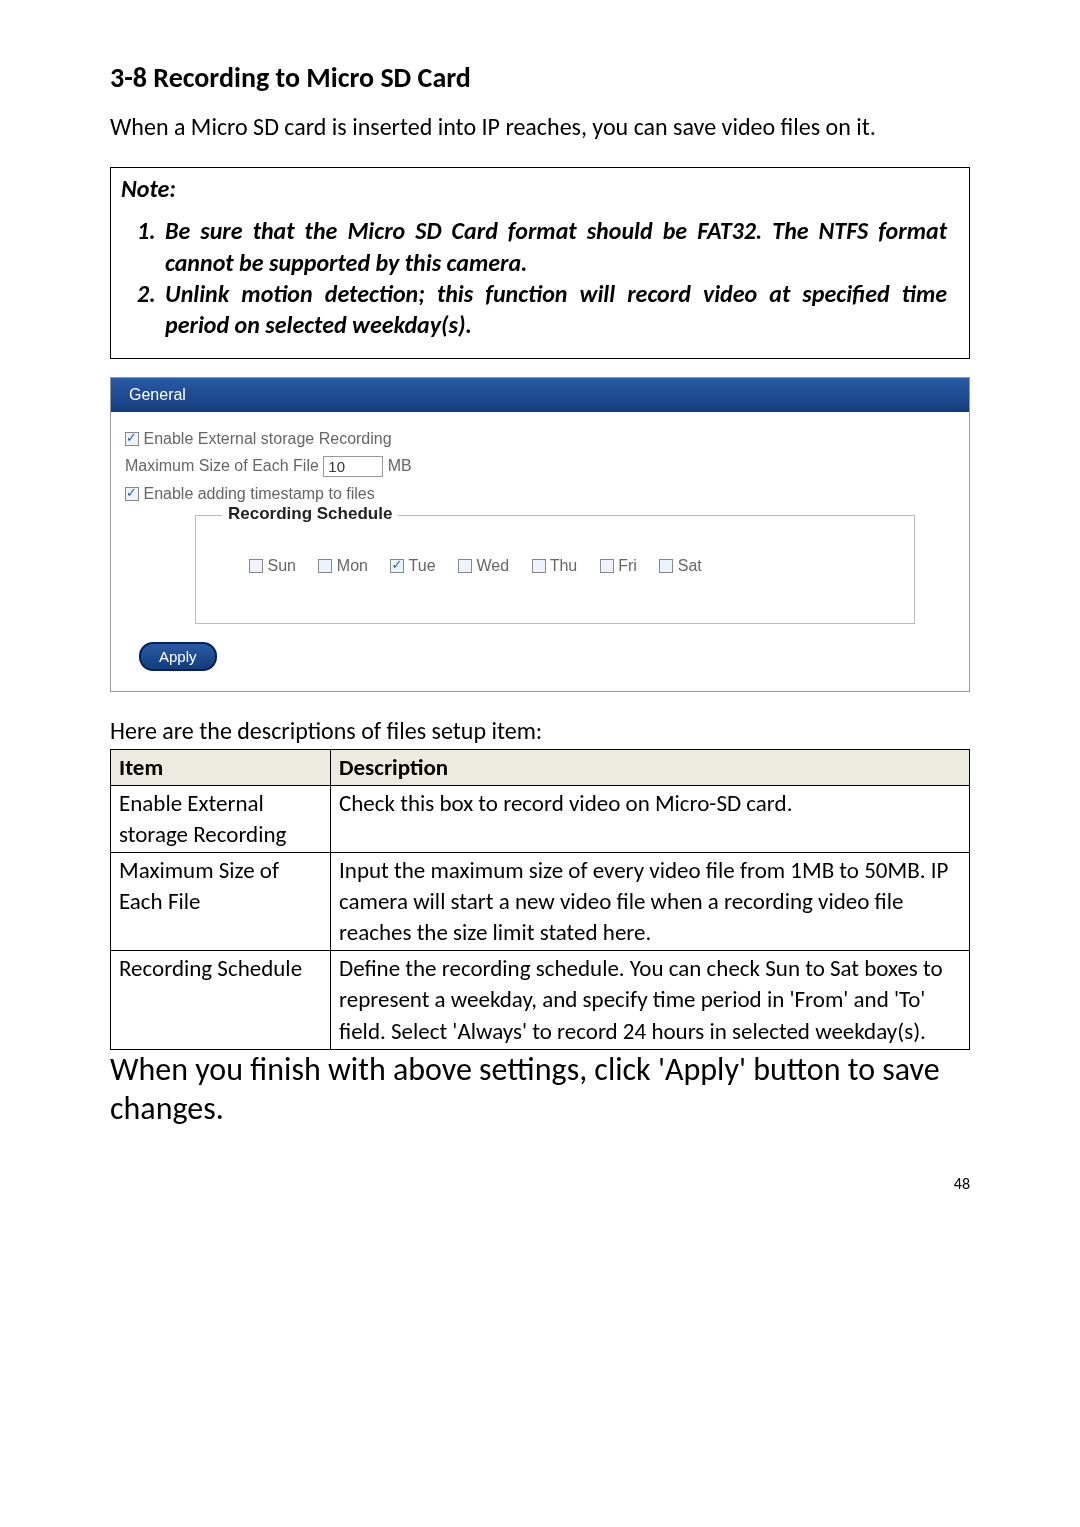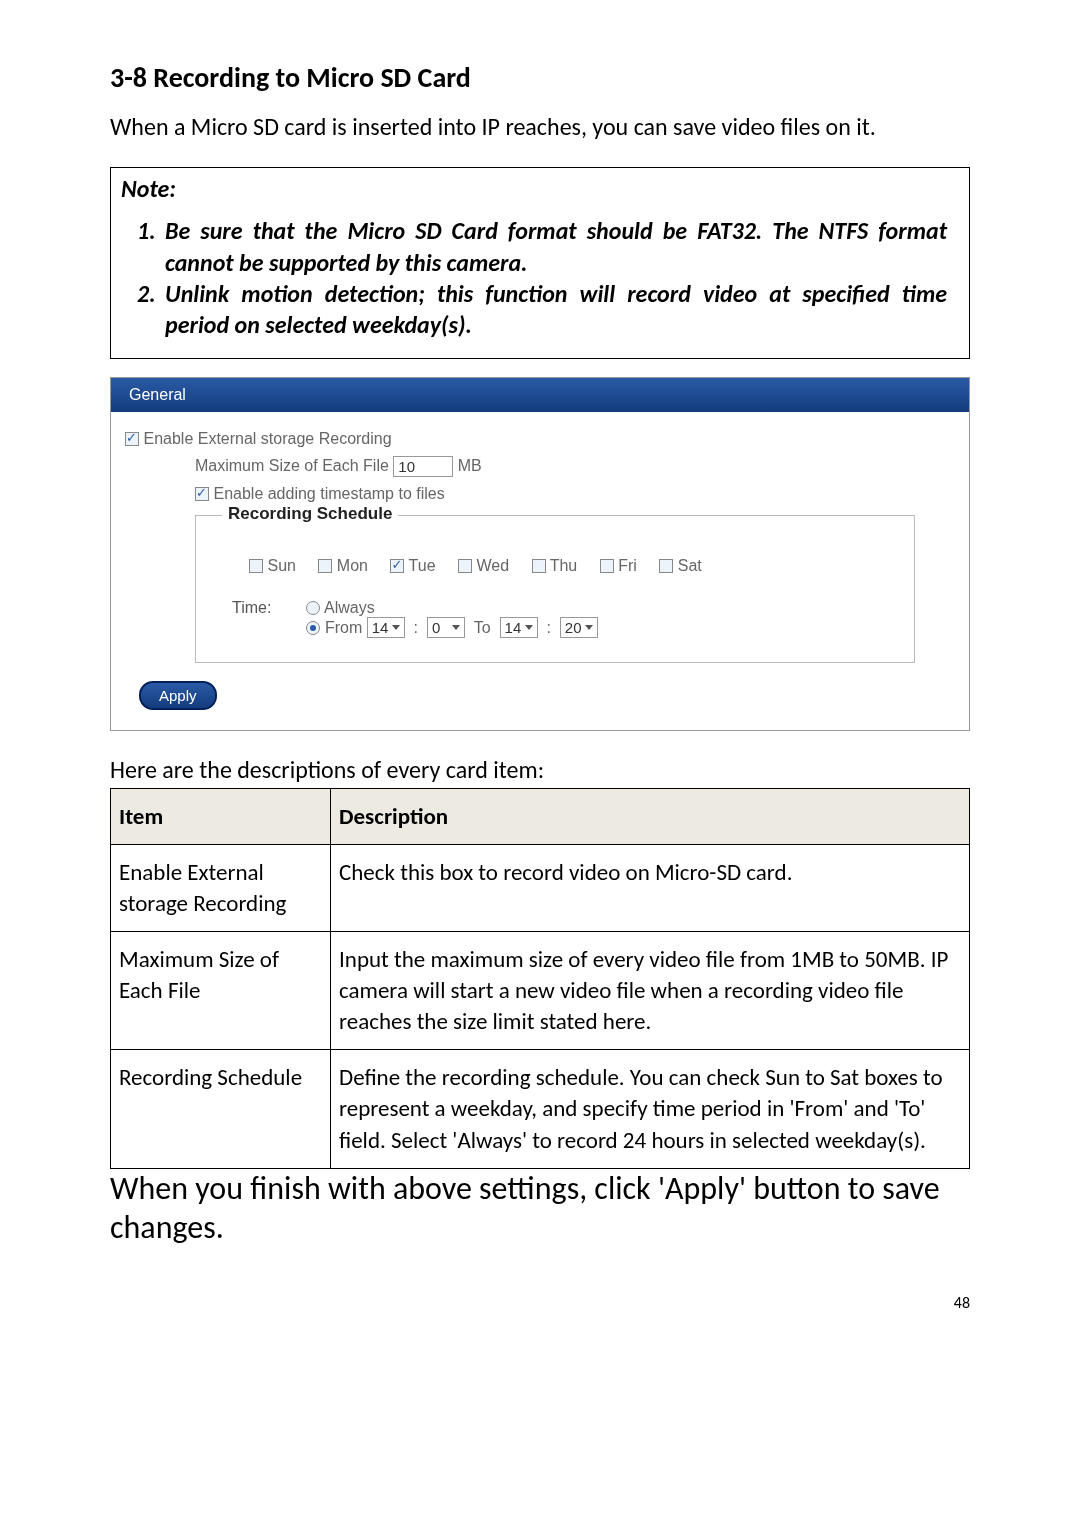--- a/index.html
+++ b/index.html
@@ -174,41 +174,41 @@
     font-size: 24px;
     margin: 0 0 4px 0;
   }
   table.desc {
     border-collapse: collapse;
     width: 100%;
     font-size: 23px;
   }
   table.desc th, table.desc td {
     border: 1px solid #000;
-    padding: 12px 8px;
+    padding: 2px 8px;
     vertical-align: top;
     text-align: left;
     line-height: 1.35;
   }
   table.desc th {
     font-weight: bold;
     background: #eceae1;
   }
   table.desc td.item-col { width: 220px; }
   p.footnote {
     font-size: 32px;
     margin: 0 0 0 0;
   }
   .page-num {
     text-align:right;
     font-size:16px;
     margin-top:46px;
     color:#000;
   }
-  .indent-block { margin-left: 70px; }
+  .indent-block { }
 </style>
 </head>
 <body>
 
 <h2 class="section-title">3-8 Recording to Micro SD Card</h2>
 
 <p class="intro">When a Micro SD card is inserted into IP reaches, you can save video files on it.</p>
 
 <div class="note-box">
   <p class="note-label">Note:</p>
@@ -250,43 +250,27 @@
       <div class="days-row">
         <span class="day"><span class="chk"></span> <span>Sun</span></span>
         <span class="day"><span class="chk"></span> <span>Mon</span></span>
         <span class="day"><span class="chk checked"></span> <span>Tue</span></span>
         <span class="day"><span class="chk"></span> <span>Wed</span></span>
         <span class="day"><span class="chk"></span> <span>Thu</span></span>
         <span class="day"><span class="chk"></span> <span>Fri</span></span>
         <span class="day"><span class="chk"></span> <span>Sat</span></span>
       </div>
 
-      <div class="time-row">
-        <span class="tl">Time:</span>
-        <span class="radio"></span>
-        <span>Always</span>
-        <br>
-        <span class="tl"></span>
-        <span class="radio checked"></span>
-        <span>From</span>
-        <span class="sel">14</span>
-        &nbsp;:&nbsp;
-        <span class="sel">0</span>
-        &nbsp;<span>To</span>&nbsp;
-        <span class="sel">14</span>
-        &nbsp;:&nbsp;
-        <span class="sel">20</span>
-      </div>
     </div>
 
     <span class="apply-btn">Apply</span>
   </div>
 </div>
 
-<p class="table-intro">Here are the descriptions of every card item:</p>
+<p class="table-intro">Here are the descriptions of files setup item:</p>
 
 <table class="desc">
   <tbody>
       <tr>
     <th class="item-col">Item</th>
     <th>Description</th>
   </tr>
   <tr>
     <td class="item-col">Enable External storage Recording</td>
     <td>Check this box to record video on Micro-SD card.</td>

